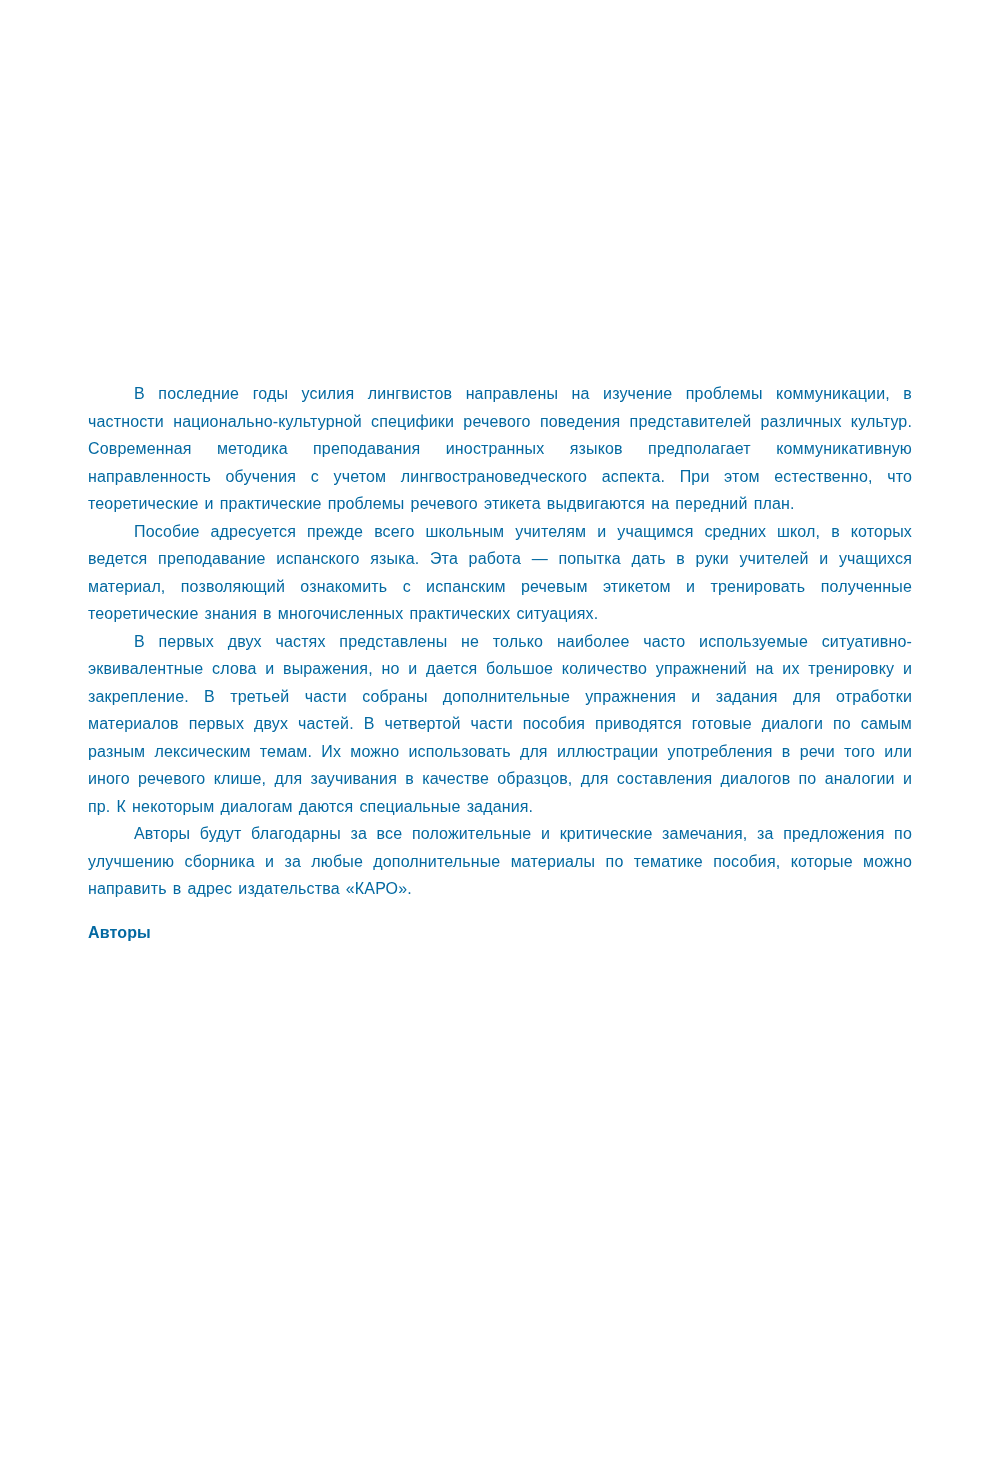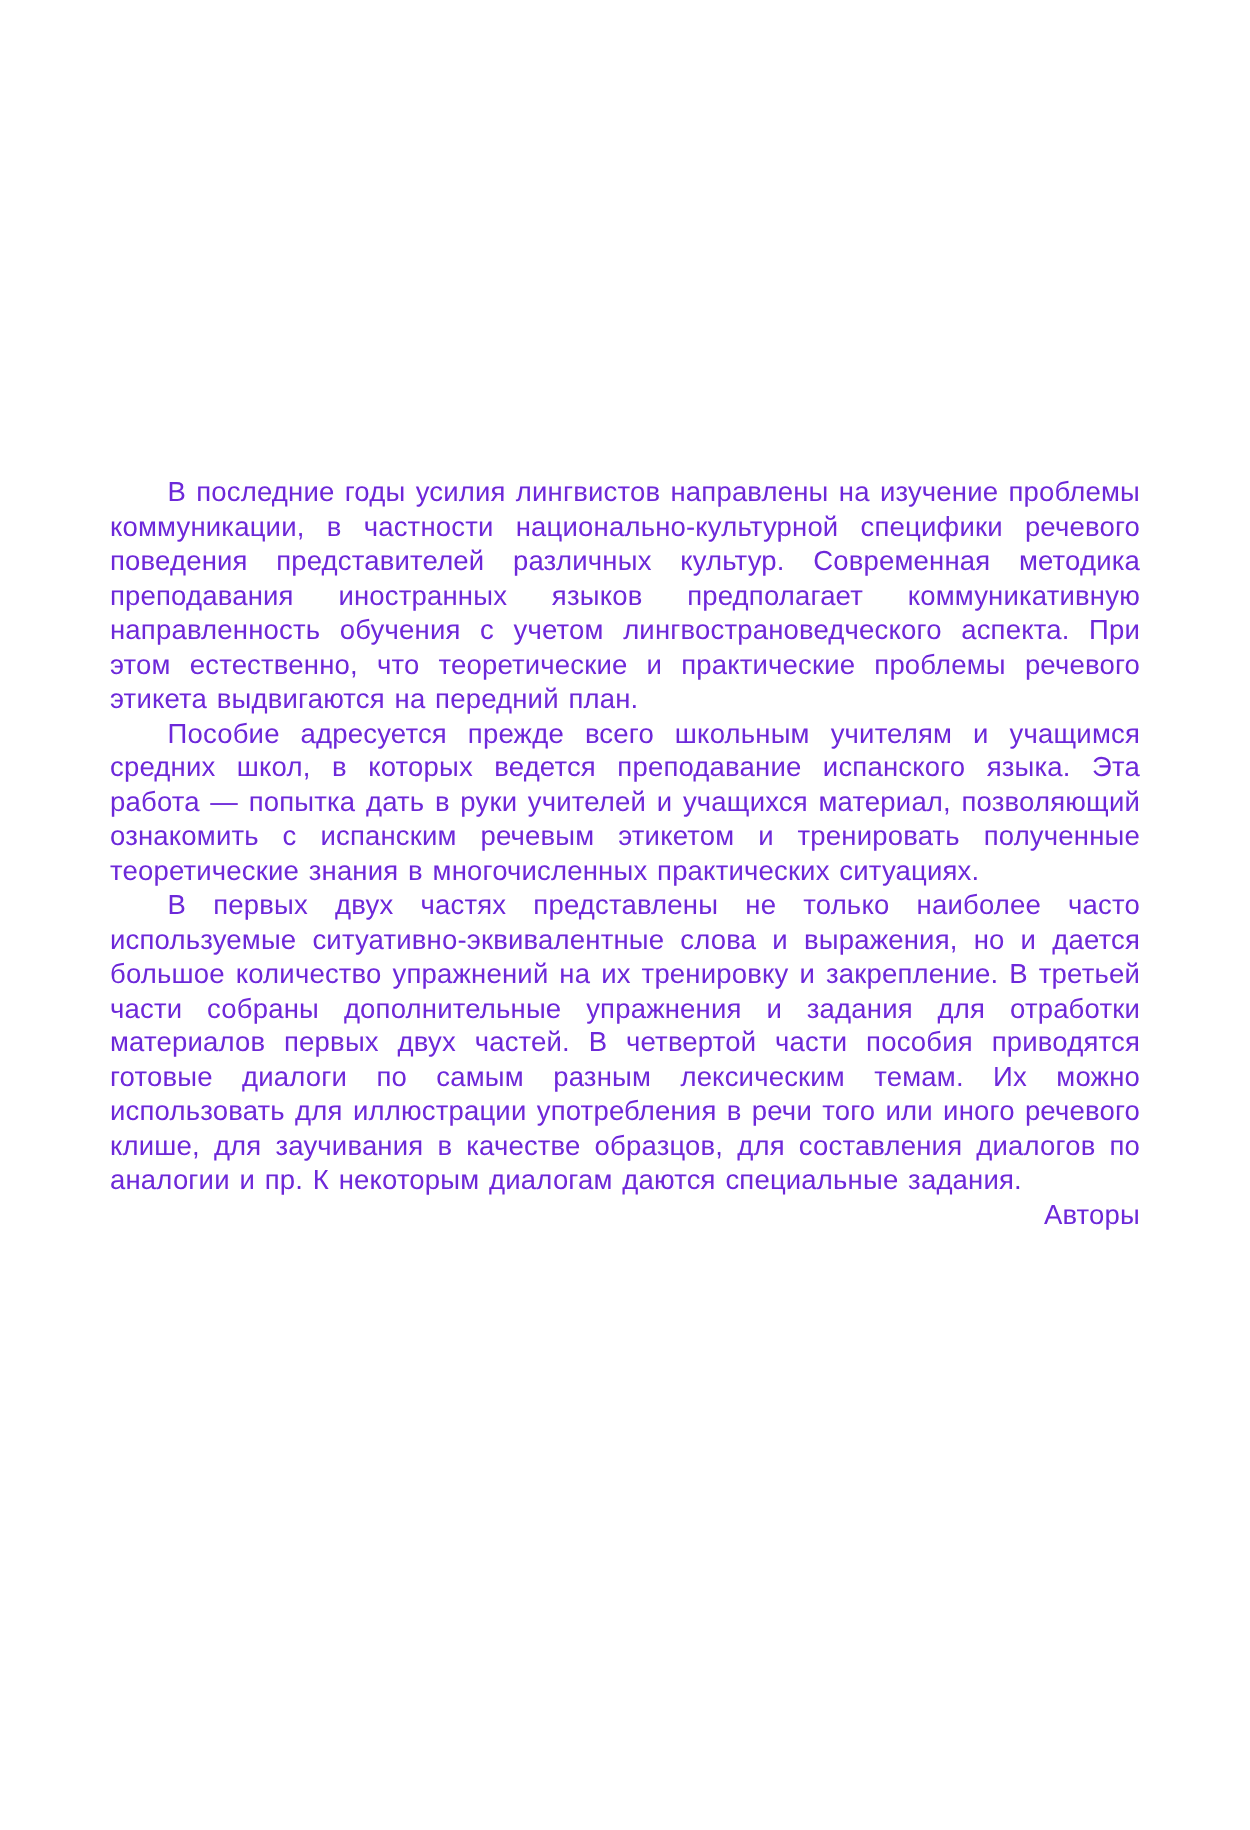--- a/index.html
+++ b/index.html
@@ -24,37 +24,37 @@
     position: absolute;
     left: 88px;
     top: 380px;
     width: 824px;
   }
   .text-block p {
     margin: 0;
     padding: 0;
     text-align: justify;
     text-indent: 46px;
-    font-size: 22px;
+    font-size: 16px;
     line-height: 27.5px;
     font-weight: 400;
     letter-spacing: 0.15px;
     word-spacing: 1.5px;
-    color: #6d28d9;
+    color: #0369a1;
   }
   .text-block p.signature {
-    text-align: right;
     text-indent: 0;
-    font-weight: 400;
-    margin-top: 0;
+    font-weight: 700;
+    margin-top: 16px;
   }
 </style>
 </head>
 <body>
 
 <div class="page">
   <div class="text-block">
     <p>В последние годы усилия лингвистов направлены на изучение проблемы коммуникации, в частности национально-культурной специфики речевого поведения представителей различных культур. Современная методика преподавания иностранных языков предполагает коммуникативную направленность обучения с учетом лингвострановедческого аспекта. При этом естественно, что теоретические и практические проблемы речевого этикета выдвигаются на передний план.</p>
     <p>Пособие адресуется прежде всего школьным учителям и учащимся средних школ, в которых ведется преподавание испанского языка. Эта работа — попытка дать в руки учителей и учащихся материал, позволяющий ознакомить с испанским речевым этикетом и тренировать полученные теоретические знания в многочисленных практических ситуациях.</p>
     <p>В первых двух частях представлены не только наиболее часто используемые ситуативно-эквивалентные слова и выражения, но и дается большое количество упражнений на их тренировку и закрепление. В третьей части собраны дополнительные упражнения и задания для отработки материалов первых двух частей. В четвертой части пособия приводятся готовые диалоги по самым разным лексическим темам. Их можно использовать для иллюстрации употребления в речи того или иного речевого клише, для заучивания в качестве образцов, для составления диалогов по аналогии и пр. К некоторым диалогам даются специальные задания.</p>
+    <p>Авторы будут благодарны за все положительные и критические замечания, за предложения по улучшению сборника и за любые дополнительные материалы по тематике пособия, которые можно направить в адрес издательства «КАРО».</p>
     <p class="signature">Авторы</p>
   </div>
 </div>
 
 </body></html>

